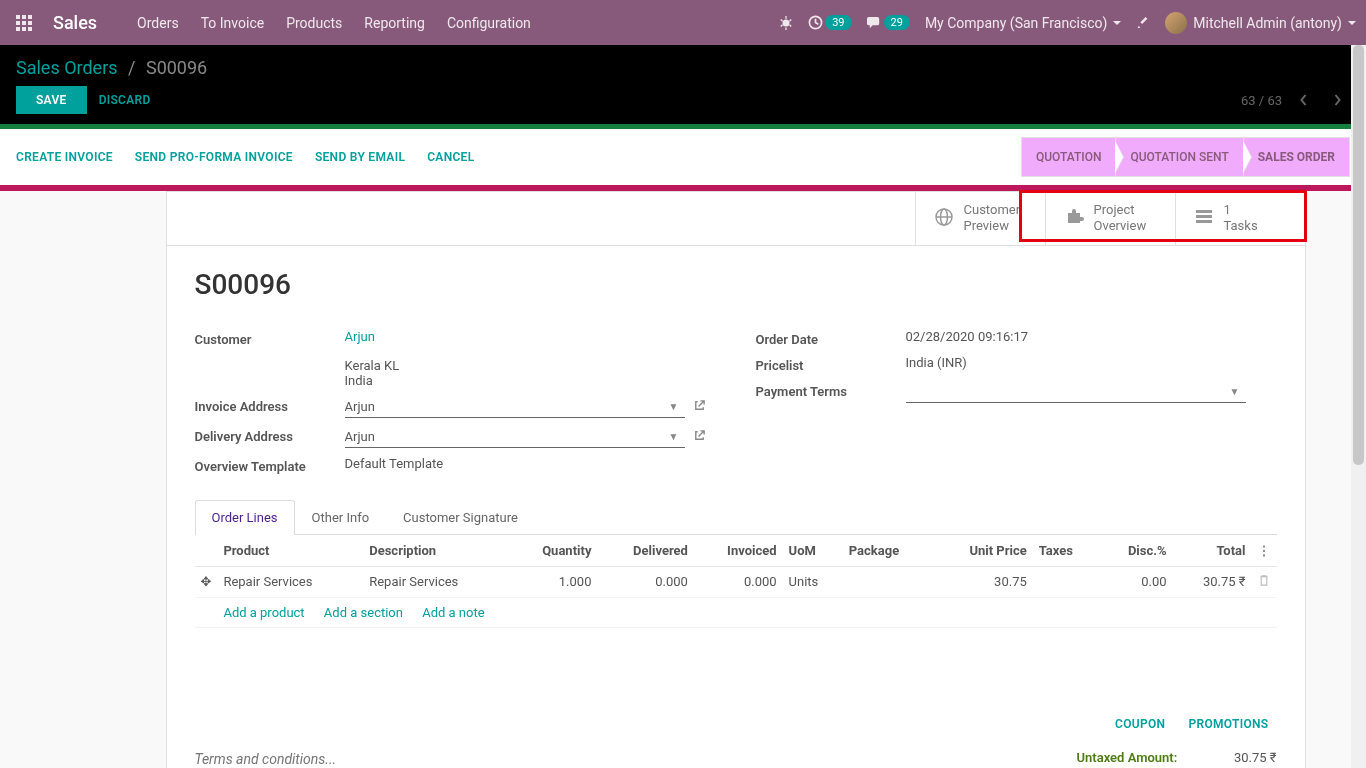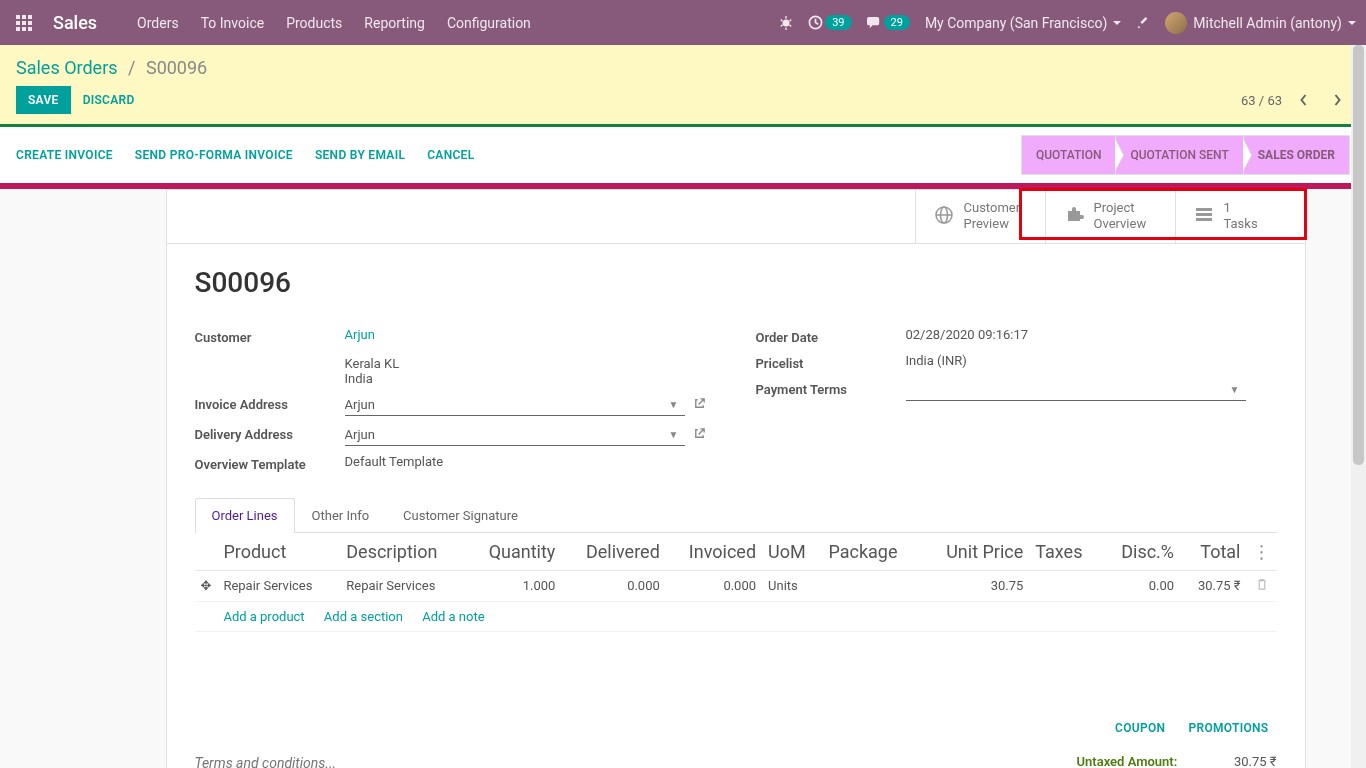--- a/index.html
+++ b/index.html
@@ -13,28 +13,28 @@
 .nav-links { display: flex; gap: 22px; }
 .nav-links a { color: #f0e7ec; text-decoration: none; font-size: 14px; }
 .nav-right { margin-left: auto; display: flex; align-items: center; gap: 15px; }
 .nav-icon { color: #f0e7ec; cursor: pointer; display: flex; align-items: flex-end; }
 .badge-pill { background: #00a09d; color: #fff; border-radius: 10px; padding: 1px 7px; font-size: 11px; margin-left: 2px; }
 .company-sel, .user-sel { color: #f0e7ec; display: flex; align-items: center; gap: 6px; cursor: pointer; font-size: 14px; }
 .caret-down { width: 0; height: 0; border-left: 4px solid transparent; border-right: 4px solid transparent; border-top: 4px solid #f0e7ec; display: inline-block; }
 .avatar { width: 22px; height: 22px; border-radius: 50%; background: linear-gradient(135deg,#d4a574,#8b6f47); display: inline-block; }
 
 
-.control-panel { background: #fef9c3; border-bottom: 3px solid #15803d; }
+.control-panel { background: #000000; border-bottom: 5px solid #15803d; }
 .cp-top { display: flex; align-items: center; padding: 12px 16px 8px; }
 .breadcrumb { font-size: 18px; }
 .breadcrumb a { color: #00a09d; text-decoration: none; }
 .breadcrumb .sep { color: #888; margin: 0 6px; }
 .breadcrumb .cur { color: #888; }
 .cp-buttons { display: flex; align-items: center; padding: 0 16px 10px; gap: 12px; }
-.btn-primary { background: #00a09d; color: #fff; border: none; padding: 7px 12px; font-weight: 600; font-size: 12px; cursor: pointer; letter-spacing: 0.3px; }
+.btn-primary { background: #00a09d; color: #fff; border: none; padding: 7px 20px; font-weight: 600; font-size: 12px; cursor: pointer; letter-spacing: 0.3px; }
 .btn-link { background: none; border: none; color: #00a09d; font-weight: 600; font-size: 12px; cursor: pointer; letter-spacing: 0.3px; }
 .pager { margin-left: auto; display: flex; align-items: center; gap: 8px; color: #666; font-size: 13px; }
 .pager-arrow { width: 26px; height: 26px; display: flex; align-items: center; justify-content: center; cursor: pointer; color: #666; }
 
 
 .action-bar { display: flex; align-items: center; padding: 8px 16px; background: #fff; border-bottom: 6px solid #be185d; }
 .action-bar .act { color: #00a09d; font-weight: 600; font-size: 12px; margin-right: 22px; cursor: pointer; letter-spacing: 0.3px; }
 .statusbar { margin-left: auto; display: flex; }
 .status-step { padding: 12px 14px; font-size: 12px; color: #875a7b; font-weight: 500; position: relative; background: #f0abfc; border: 1px solid #e0e0e0; border-left: none; }
 .status-step:first-child { border-left: 1px solid #e0e0e0; }
@@ -66,21 +66,21 @@
 .m2o-caret { color: #888; font-size: 10px; margin: 0 6px; cursor: pointer; }
 .ext-link { color: #888; margin-left: 8px; cursor: pointer; }
 
 
 .tabs { display: flex; border-bottom: 1px solid #ddd; margin-top: 18px; }
 .tab { padding: 9px 16px; cursor: pointer; color: #666; font-size: 13px; border: 1px solid transparent; border-bottom: none; }
 .tab.active { border-color: #ddd; background: #fff; color: #4c1d95; border-radius: 3px 3px 0 0; margin-bottom: -1px; }
 
 
 .ol-table { width: 100%; border-collapse: collapse; margin-top: 0; }
-.ol-table th { text-align: left; padding: 8px 6px; font-weight: 400; color: #555; font-size: 18px; border-bottom: 1px solid #e5e5e5; }
+.ol-table th { text-align: left; padding: 8px 6px; font-weight: 700; color: #555; font-size: 13px; border-bottom: 1px solid #e5e5e5; }
 .ol-table th.r { text-align: right; }
 .ol-table td { padding: 7px 6px; color: #555; font-size: 13px; border-bottom: 1px solid #f2f2f2; }
 .ol-table td.r { text-align: right; }
 .drag-h { color: #bbb; cursor: move; width: 18px; text-align: center; }
 .trash-h { color: #bbb; cursor: pointer; width: 18px; text-align: center; }
 .add-row td { color: #00a09d; }
 .add-row a { color: #00a09d; text-decoration: none; margin-right: 16px; cursor: pointer; }
 
 .promo-row { text-align: right; padding: 18px 8px 6px; }
 .promo-row a { color: #00a09d; font-weight: 600; font-size: 12px; margin-left: 20px; text-decoration: none; letter-spacing: 0.3px; }

